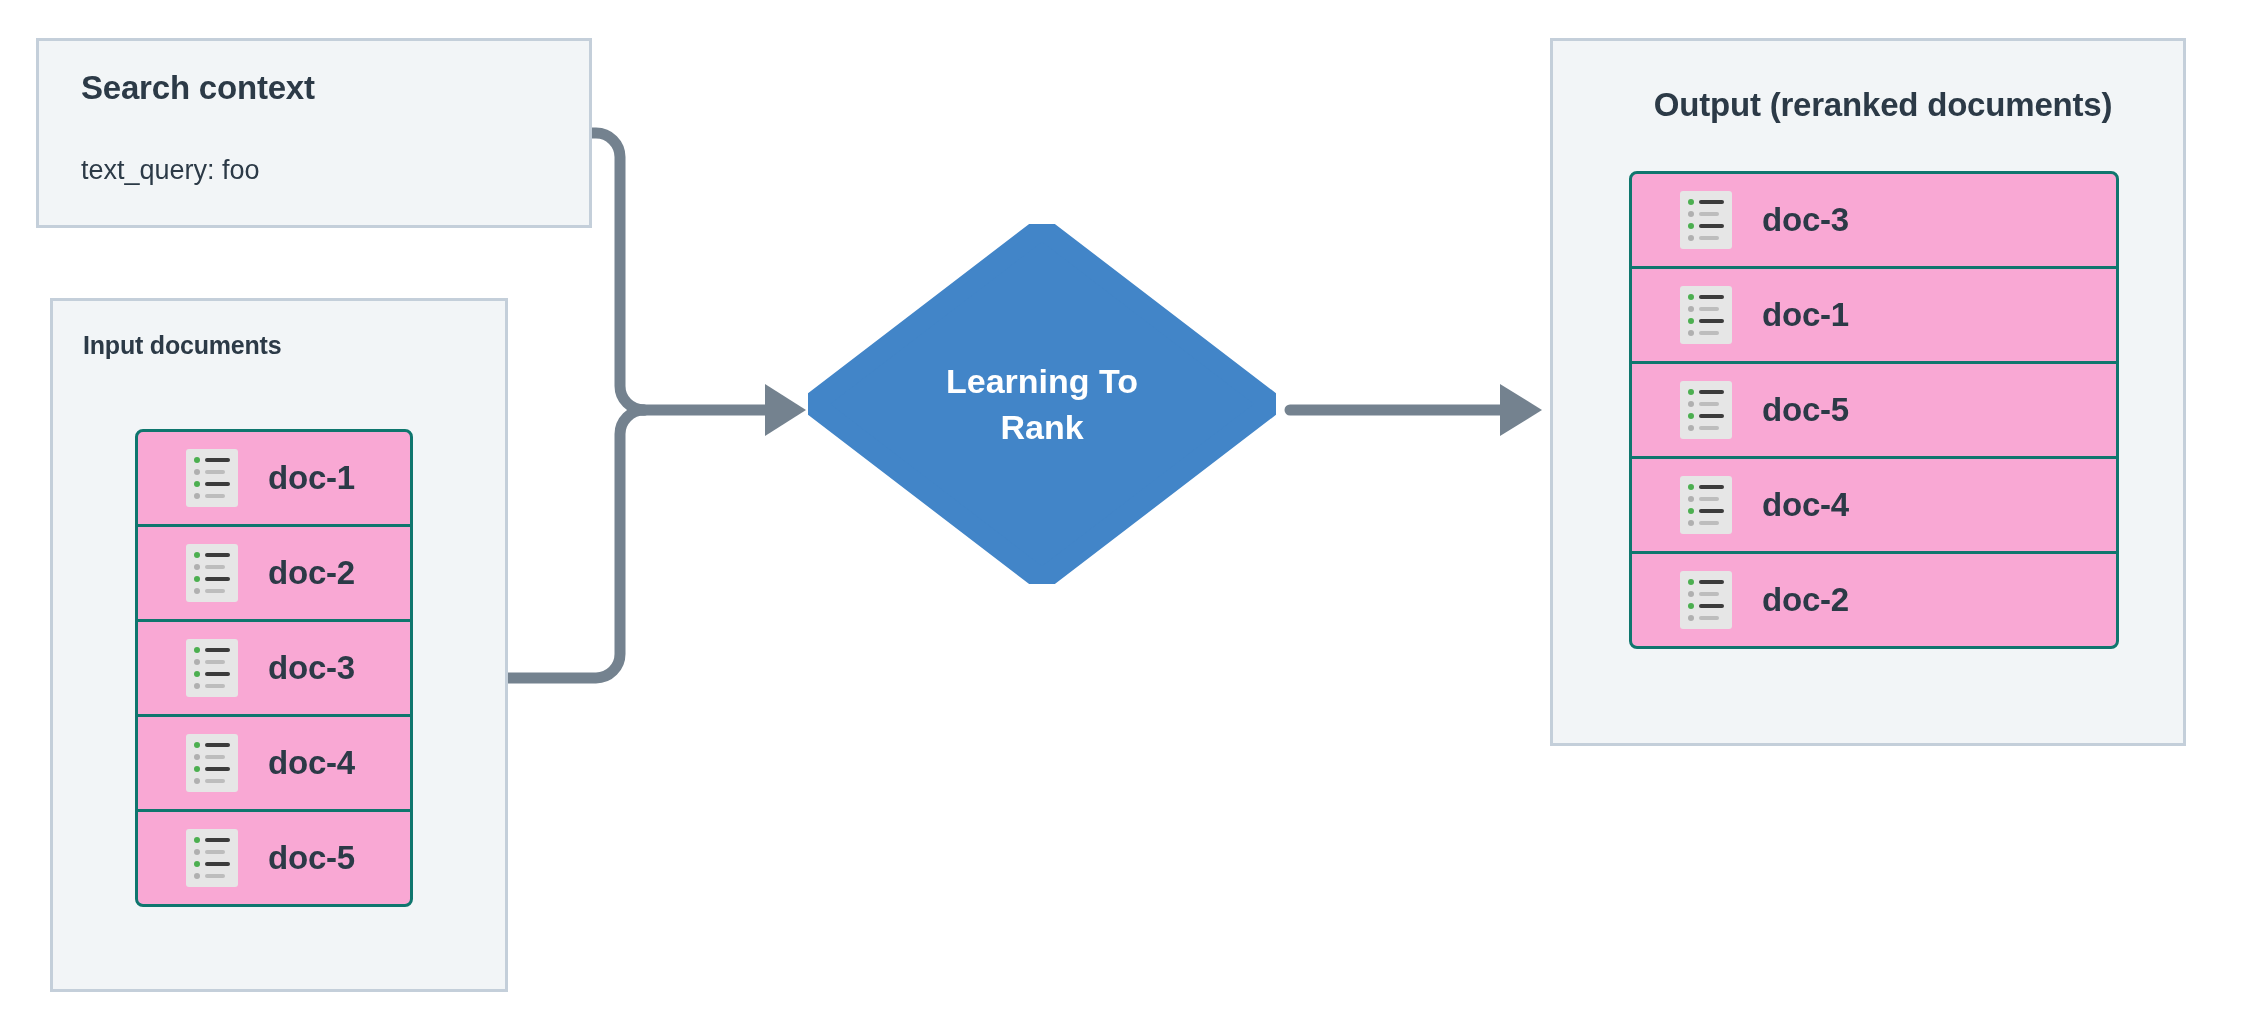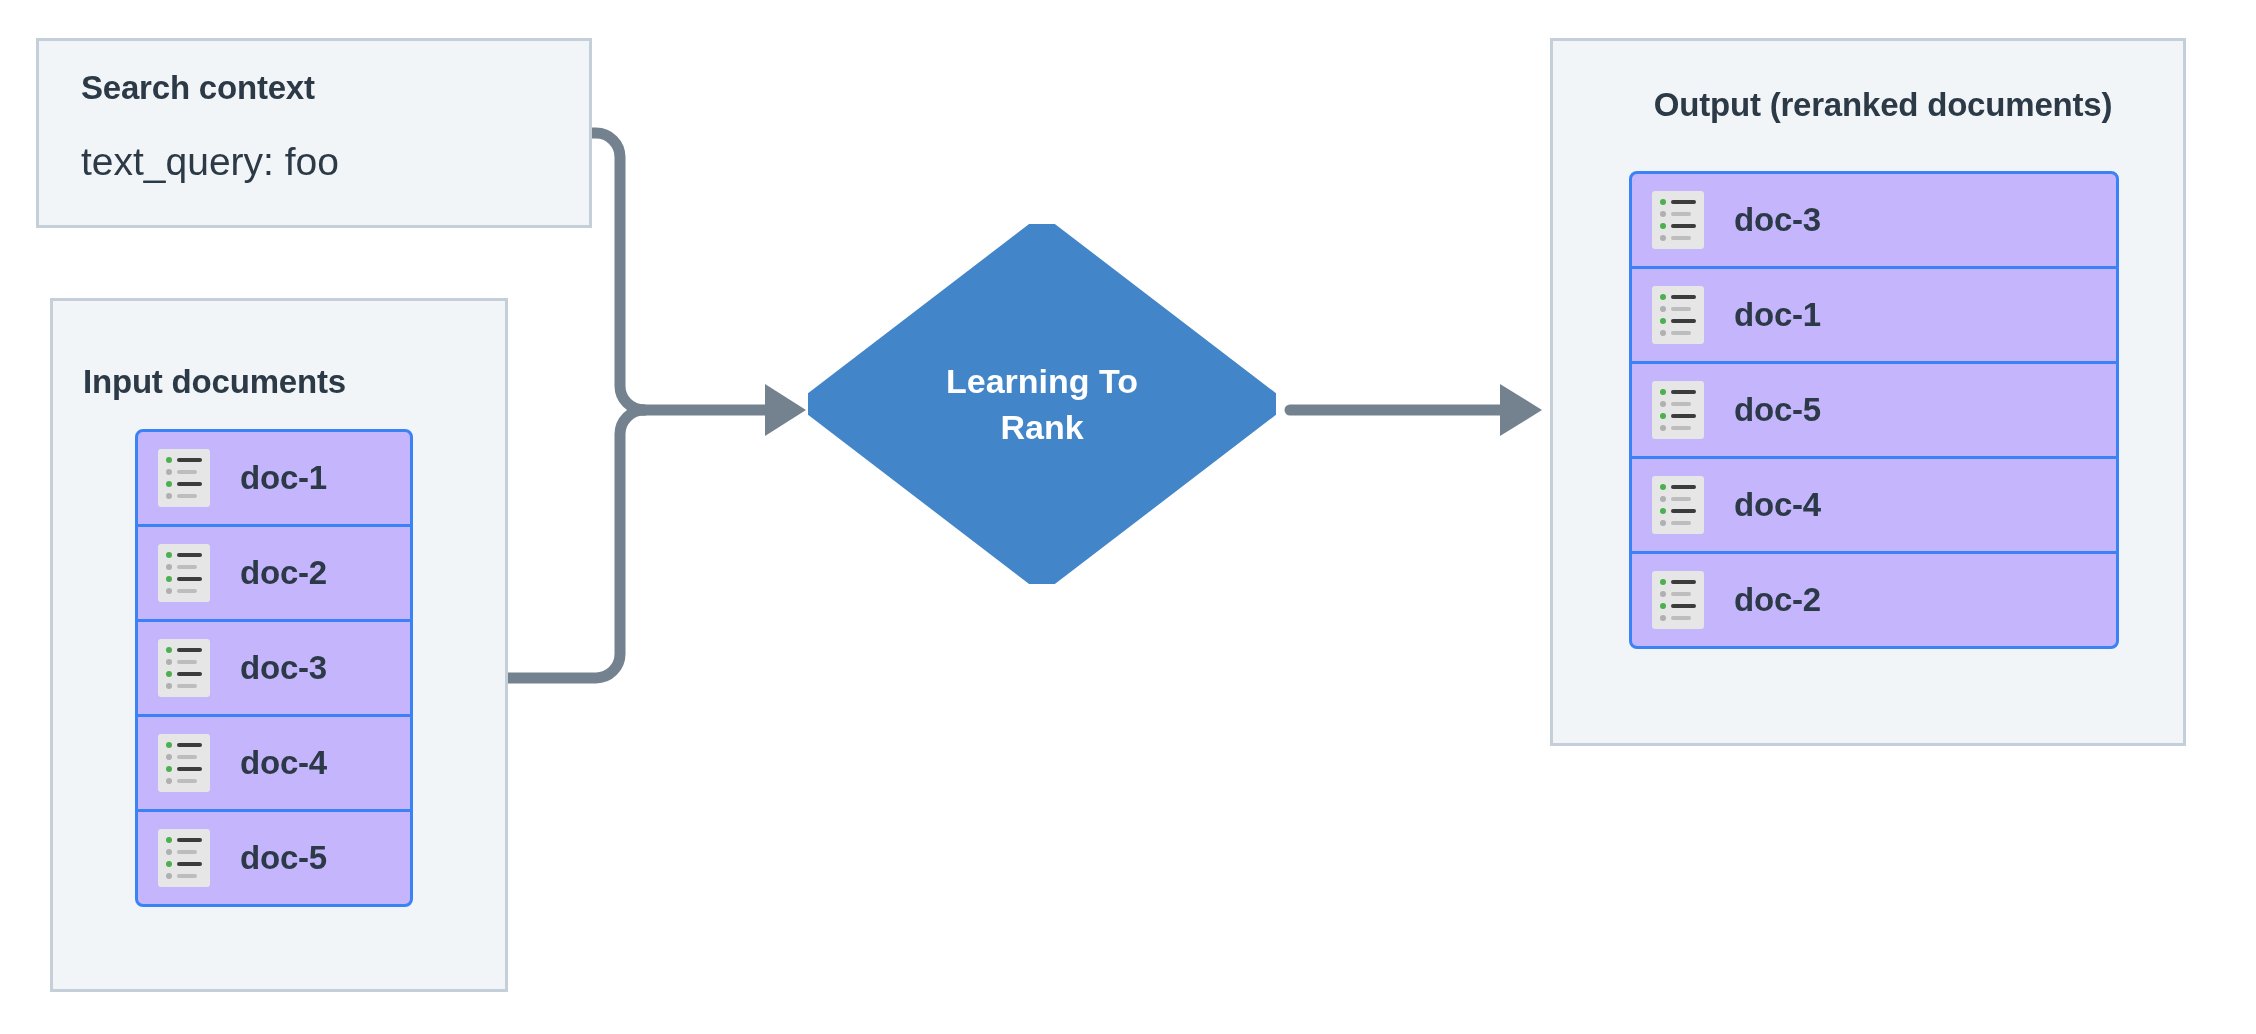--- a/index.html
+++ b/index.html
@@ -37,51 +37,50 @@
 
   
   #search-context {
     left: 36px;
     top: 38px;
     width: 556px;
     height: 190px;
     padding: 26px 30px 0 42px;
   }
   #search-context .panel-title { font-size: 33px; line-height: 42px; }
-  #search-context .panel-sub   { font-size: 39px; line-height: 42px; margin-top: 32px; }
+  #search-context .panel-sub   { font-size: 27px; line-height: 42px; margin-top: 40px; }
 
   
   #input-documents {
     left: 50px;
     top: 298px;
     width: 458px;
     height: 694px;
     padding: 24px 0 0 0;
   }
   #input-documents .panel-title {
-    font-size: 33px;
+    font-size: 25px;
     line-height: 40px;
     margin-left: 30px;
-    margin-top: 37px;
   }
   .doc-list {
     position: absolute;
     left: 82px;
     top: 128px;
     width: 278px;
   }
   .doc-row {
     box-sizing: border-box;
     width: 100%;
     height: 98px;
-    background: #c4b5fd;
-    border: 3px solid #3b82f6;
+    background: #f9a8d4;
+    border: 3px solid #0f766e;
     display: flex;
     align-items: center;
-    padding-left: 20px;
+    padding-left: 48px;
     margin-top: -3px;
   }
   .doc-row:first-child { margin-top: 0; border-radius: 8px 8px 0 0; }
   .doc-row:last-child  { border-radius: 0 0 8px 8px; }
 
   .doc-label {
     color: #2c3a47;
     font-weight: bold;
     font-size: 33px;
     margin-left: 30px;

